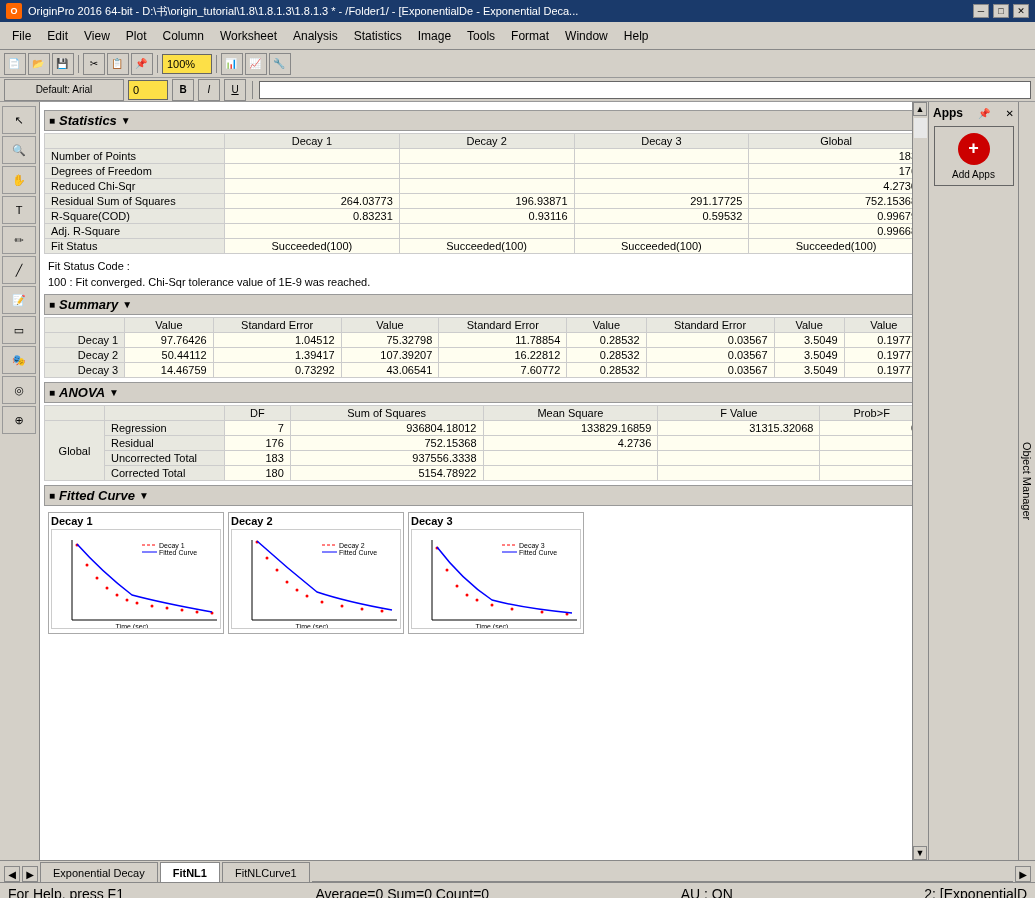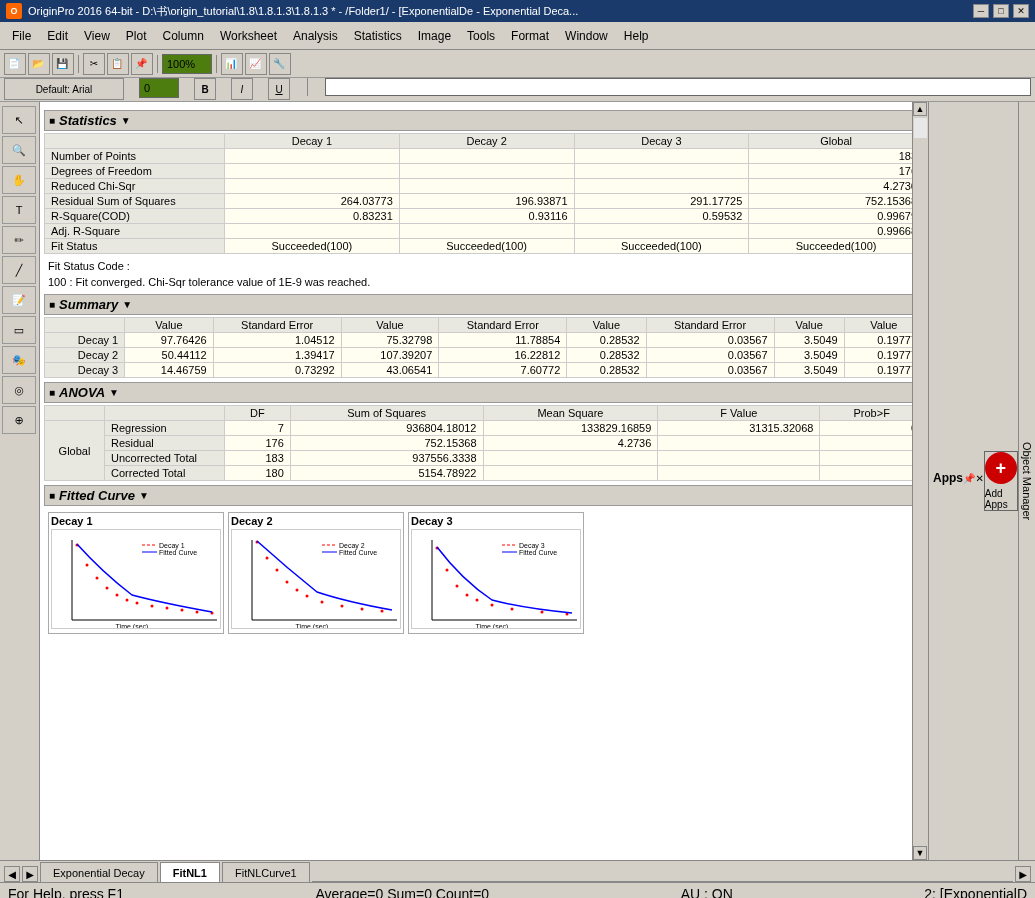--- a/index.html
+++ b/index.html
@@ -13,24 +13,24 @@
     .title-btn { width: 16px; height: 14px; background: #d4d0c8; border: 1px solid #888; font-size: 9px; display: flex; align-items: center; justify-content: center; cursor: pointer; color: black; }
 
     
     .menu-bar { background: #d4d0c8; height: 28px; display: flex; align-items: center; padding: 0 4px; border-bottom: 1px solid #888; }
     .menu-item { padding: 2px 8px; font-size: 12px; cursor: pointer; color: black; }
 
     
     .toolbar { background: #d4d0c8; height: 28px; display: flex; align-items: center; padding: 0 4px; border-bottom: 1px solid #999; gap: 2px; flex-wrap: nowrap; }
     .toolbar-btn { width: 22px; height: 22px; background: #d4d0c8; border: 1px solid #888; display: flex; align-items: center; justify-content: center; cursor: pointer; font-size: 10px; }
     .toolbar-sep { width: 1px; height: 18px; background: #888; margin: 0 2px; }
-    .toolbar-input { height: 20px; border: 1px solid #666; background: #4d7c0f; padding: 0 4px; font-size: 11px; }
-
-    
-    .formula-bar { background: #d4d0c8; height: 24px; display: flex; align-items: flex-start; padding: 0 4px; border-bottom: 1px solid #999; gap: 15px; }
+    .toolbar-input { height: 20px; border: 1px solid #666; background: #fde047; padding: 0 4px; font-size: 11px; }
+
+    
+    .formula-bar { background: #d4d0c8; height: 24px; display: flex; align-items: center; padding: 0 4px; border-bottom: 1px solid #999; gap: 4px; }
     .formula-input { flex: 1; height: 18px; border: 1px solid #666; background: white; padding: 0 4px; font-size: 11px; }
 
     
     .main-layout { display: flex; height: calc(898px - 22px - 22px - 28px - 24px - 22px - 22px); }
 
     
     .left-toolbar { width: 40px; background: #d4d0c8; border-right: 1px solid #888; display: flex; flex-direction: column; padding: 4px 2px; gap: 2px; overflow: hidden; }
     .left-btn { width: 34px; height: 28px; background: #d4d0c8; border: 1px solid #999; display: flex; align-items: center; justify-content: center; cursor: pointer; font-size: 11px; }
 
     
@@ -434,21 +434,21 @@
     </div>
 
     <div style="position:absolute; right:0; top:0; bottom:0; width:16px; background:#d4d0c8; border-left:1px solid #888;">
       <div style="width:14px; height:14px; background:#d4d0c8; border:1px solid #888; display:flex; align-items:center; justify-content:center; font-size:9px; cursor:pointer;">▲</div>
       <div style="flex:1; background:#e8e8e8; min-height:20px; margin:2px 1px;"></div>
       <div style="width:14px; height:14px; background:#d4d0c8; border:1px solid #888; display:flex; align-items:center; justify-content:center; font-size:9px; cursor:pointer; position:absolute; bottom:0;">▼</div>
     </div>
   </div>
 
   <div style="display:flex; flex-direction:row;">
-    <div style="width:90px; background:#d4d0c8; border-left:1px solid #888; padding:4px; display:flex; flex-direction:row; align-items:center;">
+    <div style="width:90px; background:#d4d0c8; border-left:1px solid #888; padding:4px; display:flex; flex-direction:column; align-items:center;">
       <div style="display:flex; align-items:center; justify-content:space-between; width:100%; margin-bottom:6px;">
         <span style="font-size:12px; font-weight:bold;">Apps</span>
         <span style="font-size:10px; cursor:pointer;">📌</span>
         <span style="font-size:10px; cursor:pointer;">✕</span>
       </div>
       <div class="add-apps-btn">
         <div class="add-apps-icon">+</div>
         <span style="font-size:10px;">Add Apps</span>
       </div>
     </div>

